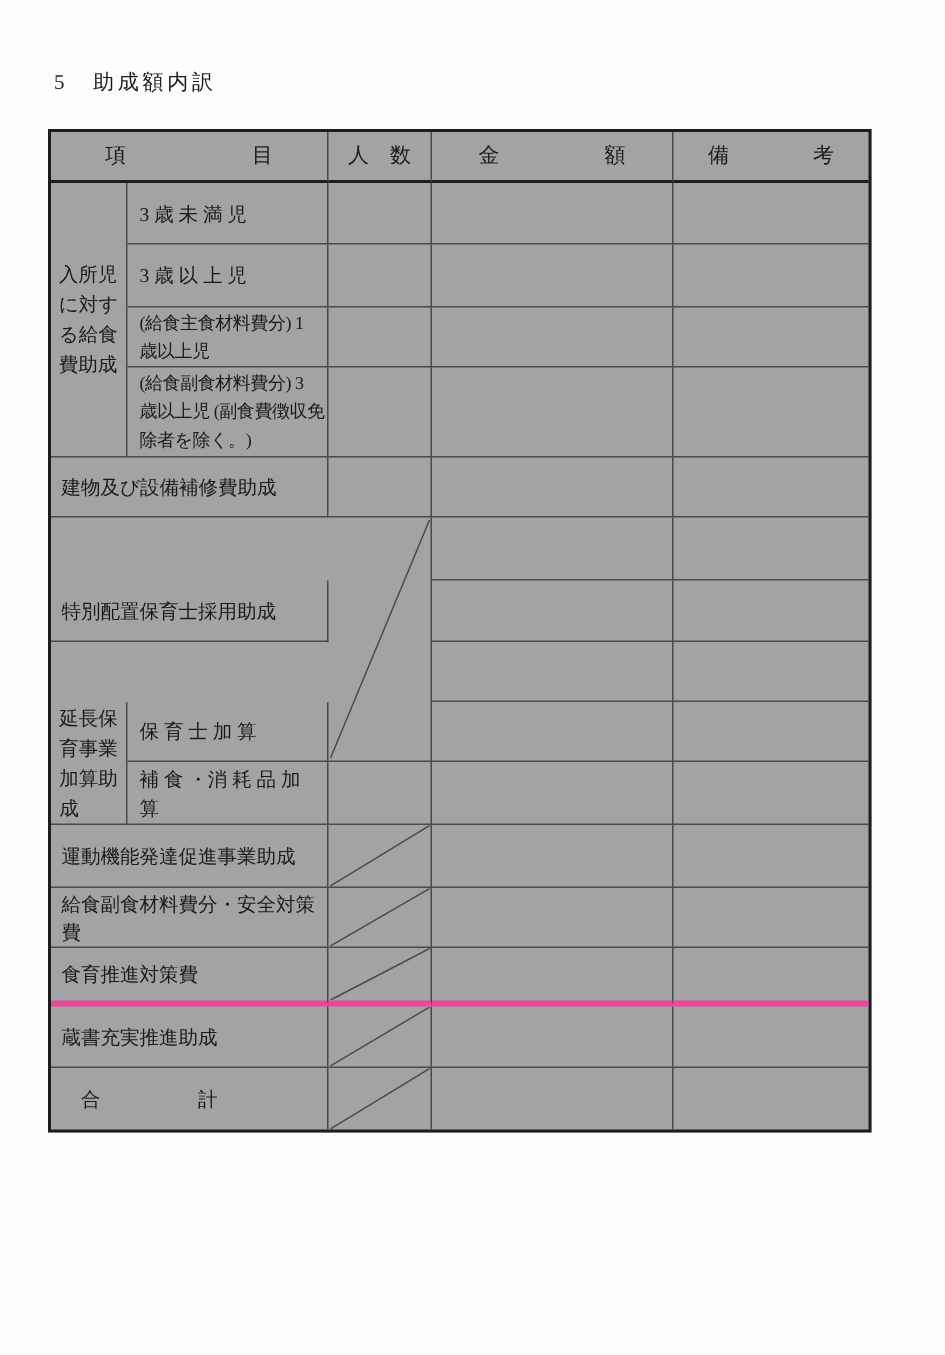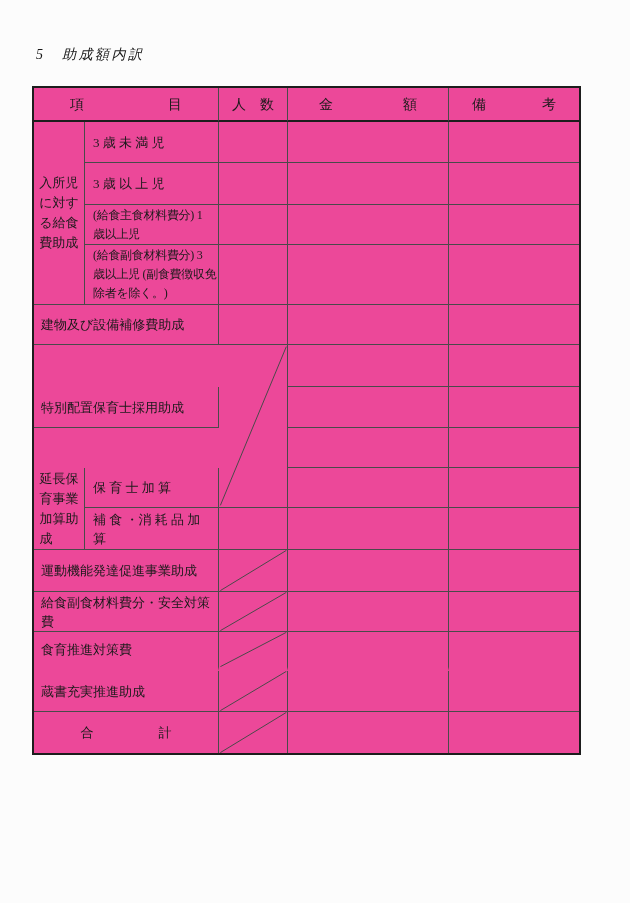--- a/index.html
+++ b/index.html
@@ -8,46 +8,45 @@
     background:#fcfcfc;
     font-family:"Liberation Serif","DejaVu Serif",serif;
     color:#1a1a1a;
     position:relative;
     overflow:hidden;
   }
   .title{
     position:absolute;left:36px;top:46px;
     font-size:14px;letter-spacing:2.5px;
     white-space:pre;
-    font-style:italic;
   }
   .grid{
     position:absolute;left:32px;top:86px;
     display:grid;
     grid-template-columns:51px 134px 69px 161px 130px;
     grid-template-rows:34px 41px 42px 40px 60px 40px 42px 41px 40px 40px 42px 42px 40px 39px 41px 41px;
     border:2px solid #1d1d1d;
-    background:#ec4899;
+    background:#a3a3a3;
   }
   .c{
     box-sizing:border-box;
     border-right:1px solid #4a4a4a;
     border-bottom:1px solid #4a4a4a;
     display:flex;align-items:center;
     font-size:13px;line-height:19px;
     white-space:pre-line;
     overflow:hidden;
     position:relative;
   }
   .h{justify-content:center;border-bottom:2px solid #1d1d1d;font-size:14px;}
   .lbl{padding-left:7px;}
   .sub{padding-left:8px;align-items:center;}
   .small{font-size:12px;letter-spacing:-0.3px;}
   .vtx{justify-content:center;text-align:left;line-height:20px;}
-  .ctr{justify-content:center;}
+  .ctr{justify-content:flex-start;margin-left:20px;}
   .noR{border-right:none;}
   .noB{border-bottom:none;}
   .tb{border-bottom:4px solid #ec4899;}
   svg.diag{position:absolute;left:0;top:0;width:100%;height:100%;display:block;}
   svg.diag line{stroke:#4a4a4a;stroke-width:1;vector-effect:non-scaling-stroke;}
 </style>
 </head>
 <body>
 
 <div class="title">5　助成額内訳</div>

